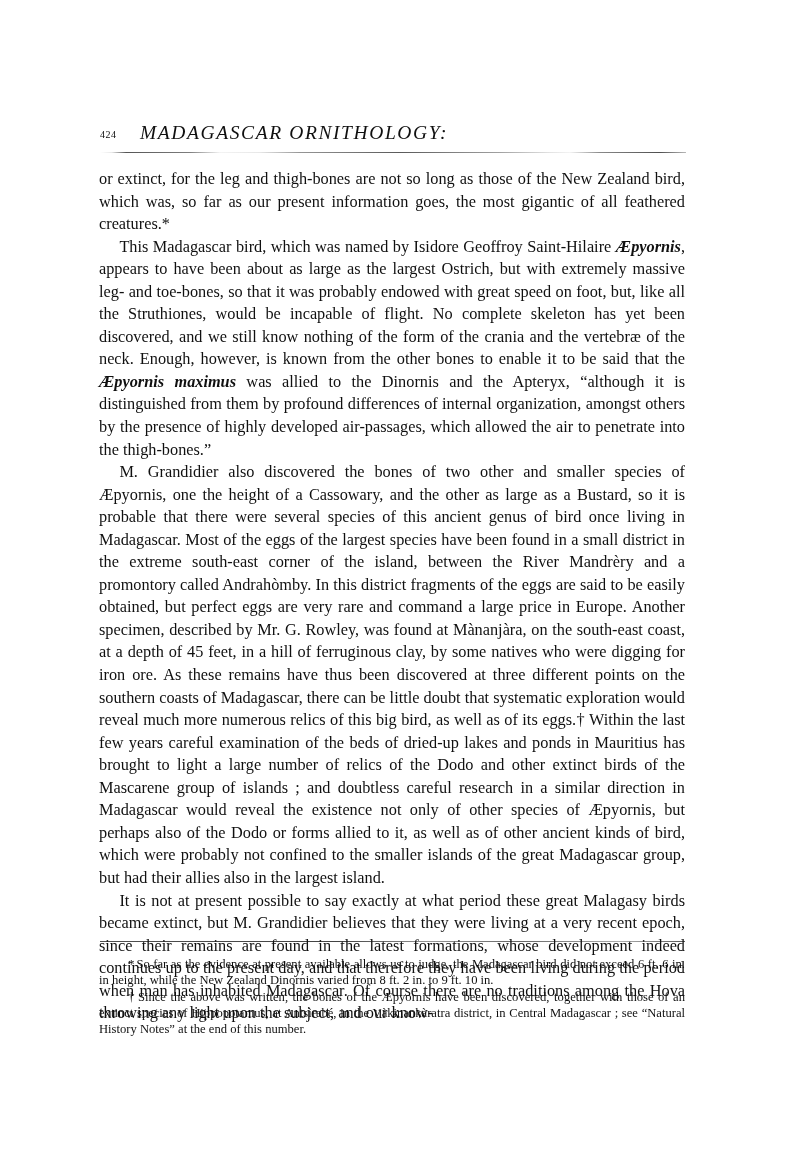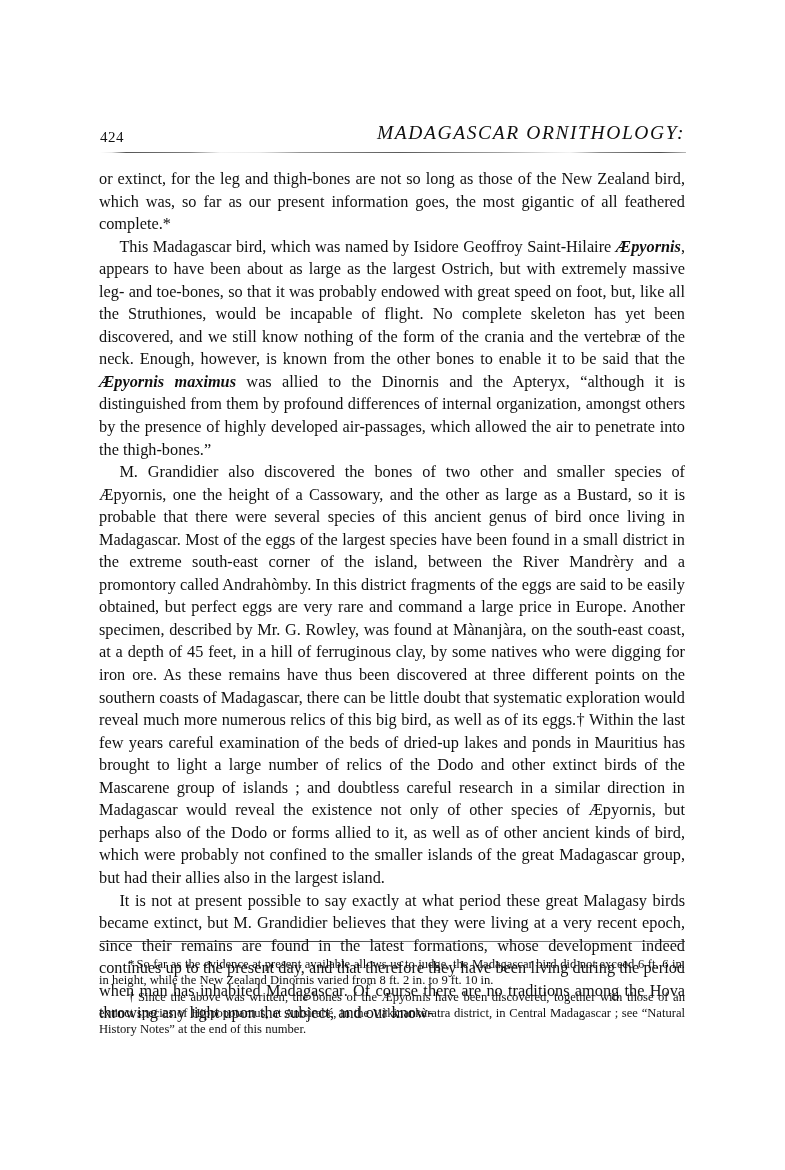--- a/index.html
+++ b/index.html
@@ -22,30 +22,30 @@
     position: absolute;
     left: 100px;
     top: 122px;
     width: 585px;
     height: 30px;
   }
   .folio {
     position: absolute;
     left: 0;
     top: 7px;
-    font-size: 15px;
+    font-size: 10px;
     letter-spacing: 0.5px;
     font-family: "Liberation Serif", "DejaVu Serif", serif;
   }
   .runtitle {
     position: absolute;
     left: 0;
     right: 0;
     top: 0;
-    text-align: right;
+    text-align: left;
     font-style: italic;
     font-size: 19.5px;
     letter-spacing: 1.6px;
     padding-left: 40px;
   }
   .rule-head {
     position: absolute;
     left: 100px;
     top: 152px;
     width: 586px;
@@ -129,21 +129,21 @@
 <div class="page">
 
   <div class="runhead">
     <div class="folio">424</div>
     <div class="runtitle">MADAGASCAR ORNITHOLOGY:</div>
   </div>
   <div class="rule-head"></div>
 
   <div class="body-block">
 
-    <p class="noindent">or extinct, for the leg and thigh-bones are not so long as those of the New Zealand bird, which was, so far as our present information goes, the most gigantic of all feathered complete.*</p>
+    <p class="noindent">or extinct, for the leg and thigh-bones are not so long as those of the New Zealand bird, which was, so far as our present information goes, the most gigantic of all feathered creatures.*</p>
 
     <p><span>This Madagascar bird, which was named by Isidore Geoffroy Saint-Hilaire </span><span class="it">Æpyornis</span><span>, appears to have been about as large as the largest Ostrich, but with extremely massive leg- and toe-bones, so that it was probably endowed with great speed on foot, but, like all the Struthiones, would be incapable of flight. No complete skeleton has yet been discovered, and we still know nothing of the form of the crania and the vertebræ of the neck. Enough, however, is known from the other bones to enable it to be said that the </span><span class="it">Æpyornis maximus</span><span> was allied to the Dinornis and the Apteryx, “although it is distinguished from them by profound differences of internal organization, amongst others by the presence of highly developed air-passages, which allowed the air to penetrate into the thigh-bones.”</span></p>
 
     <p>M. Grandidier also discovered the bones of two other and smaller species of Æpyornis, one the height of a Cassowary, and the other as large as a Bustard, so it is probable that there were several species of this ancient genus of bird once living in Madagascar. Most of the eggs of the largest species have been found in a small district in the extreme south-east corner of the island, between the River Mandrèry and a promontory called Andrahòmby. In this district fragments of the eggs are said to be easily obtained, but perfect eggs are very rare and command a large price in Europe. Another specimen, described by Mr. G. Rowley, was found at Mànanjàra, on the south-east coast, at a depth of 45 feet, in a hill of ferruginous clay, by some natives who were digging for iron ore. As these remains have thus been discovered at three different points on the southern coasts of Madagascar, there can be little doubt that systematic exploration would reveal much more numerous relics of this big bird, as well as of its eggs.† Within the last few years careful examination of the beds of dried-up lakes and ponds in Mauritius has brought to light a large number of relics of the Dodo and other extinct birds of the Mascarene group of islands ; and doubtless careful research in a similar direction in Madagascar would reveal the existence not only of other species of Æpyornis, but perhaps also of the Dodo or forms allied to it, as well as of other ancient kinds of bird, which were probably not confined to the smaller islands of the great Madagascar group, but had their allies also in the largest island.</p>
 
     <p>It is not at present possible to say exactly at what period these great Malagasy birds became extinct, but M. Grandidier believes that they were living at a very recent epoch, since their remains are found in the latest formations, whose development indeed continues up to the present day, and that therefore they have been living during the period when man has inhabited Madagascar. Of course there are no traditions among the Hova throwing any light upon the subject, and our know-</p>
 
   </div>
 
   <div class="rule-foot"></div>

